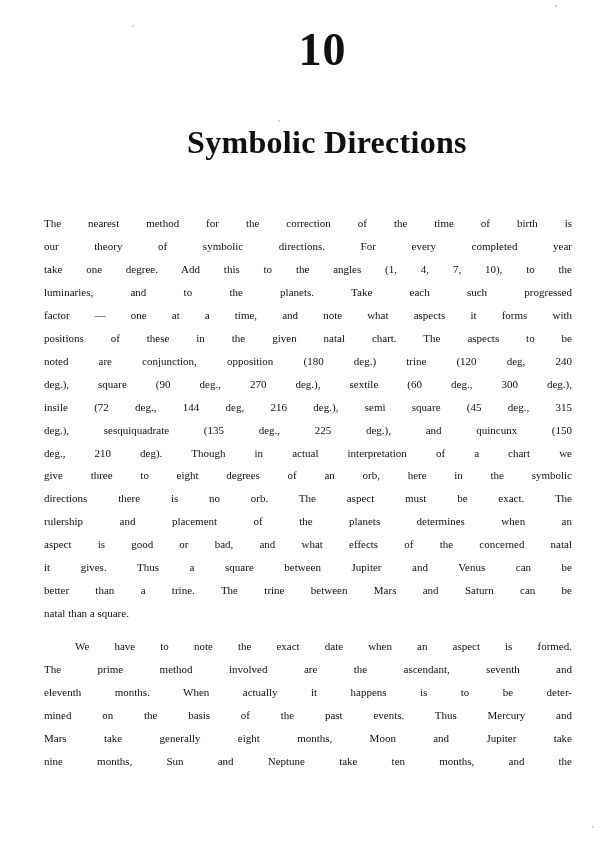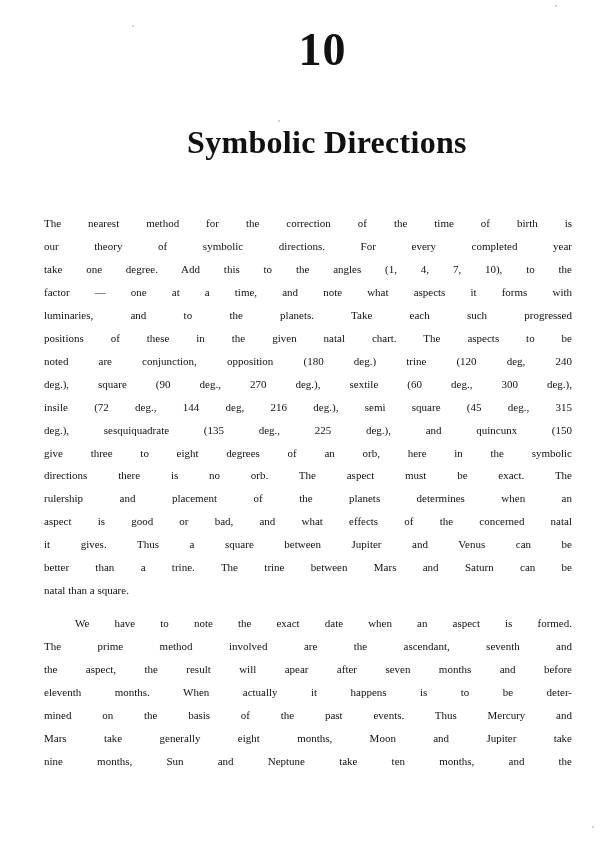--- a/index.html
+++ b/index.html
@@ -91,38 +91,38 @@
   <span class="speck" style="left:592px; top:826px;"></span>
 
   <div class="chapter-number">10</div>
   <div class="chapter-title">Symbolic Directions</div>
 
   <div class="body-text">
     <p class="para first">
       <span class="line">The nearest method for the correction of the time of birth is</span>
       <span class="line">our theory of symbolic directions. For every completed year</span>
       <span class="line">take one degree. Add this to the angles (1, 4, 7, 10), to the</span>
+      <span class="line">luminaries, and to the planets. Take each such progressed</span>
       <span class="line">factor — one at a time, and note what aspects it forms with</span>
-      <span class="line">luminaries, and to the planets. Take each such progressed</span>
       <span class="line">positions of these in the given natal chart. The aspects to be</span>
       <span class="line">noted are conjunction, opposition (180 deg.) trine (120 deg, 240</span>
       <span class="line">deg.), square (90 deg., 270 deg.), sextile (60 deg., 300 deg.),</span>
       <span class="line">insile (72 deg., 144 deg, 216 deg.), semi square (45 deg., 315</span>
       <span class="line">deg.), sesquiquadrate (135 deg., 225 deg.), and quincunx (150</span>
+      <span class="line">deg., 210 deg). Though in actual interpretation of a chart we</span>
       <span class="line">give three to eight degrees of an orb, here in the symbolic</span>
       <span class="line">directions there is no orb. The aspect must be exact. The</span>
       <span class="line">rulership and placement of the planets determines when an</span>
       <span class="line">aspect is good or bad, and what effects of the concerned natal</span>
       <span class="line">it gives. Thus a square between Jupiter and Venus can be</span>
       <span class="line">better than a trine. The trine between Mars and Saturn can be</span>
       <span class="line last">natal than a square.</span>
     </p>
     <p class="para second">
       <span class="line first">We have to note the exact date when an aspect is formed.</span>
       <span class="line">The prime method involved are the ascendant, seventh and</span>
-      <span class="line">the aspect, the result will apear after seven months and before</span>
       <span class="line">eleventh months. When actually it happens is to be deter-</span>
       <span class="line">mined on the basis of the past events. Thus Mercury and</span>
       <span class="line">Mars take generally eight months, Moon and Jupiter take</span>
       <span class="line">nine months, Sun and Neptune take ten months, and the</span>
     </p>
   </div>
 </div>
 
 </body></html>

